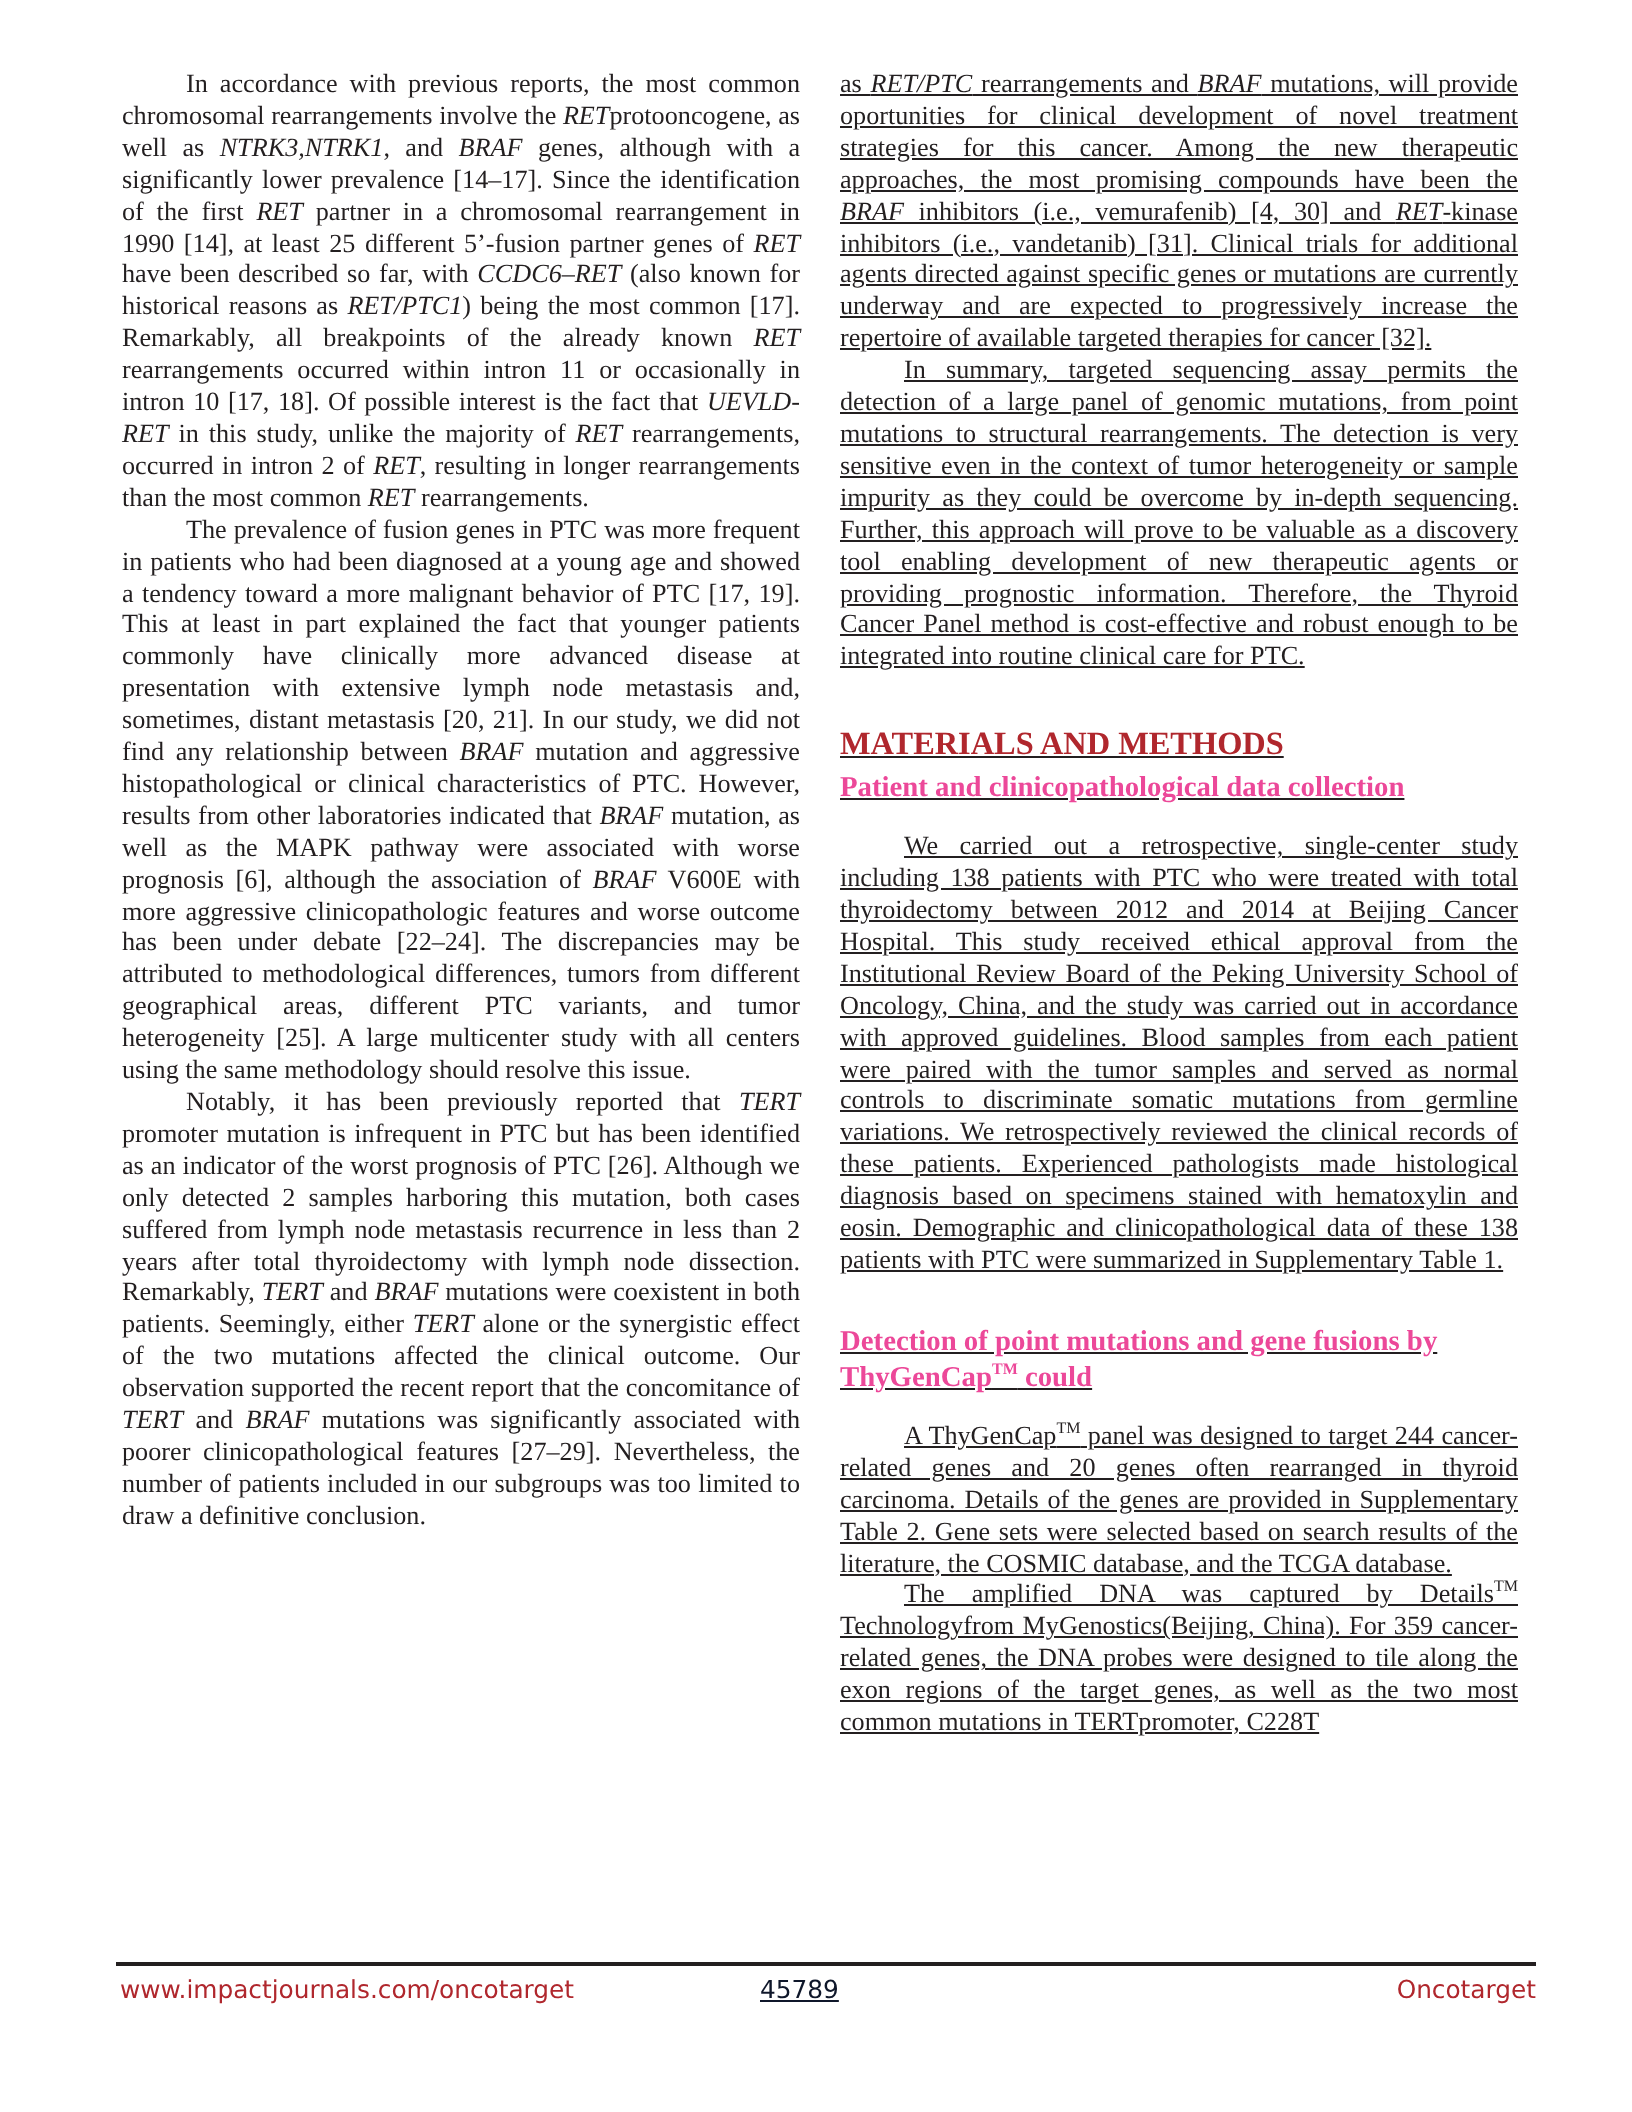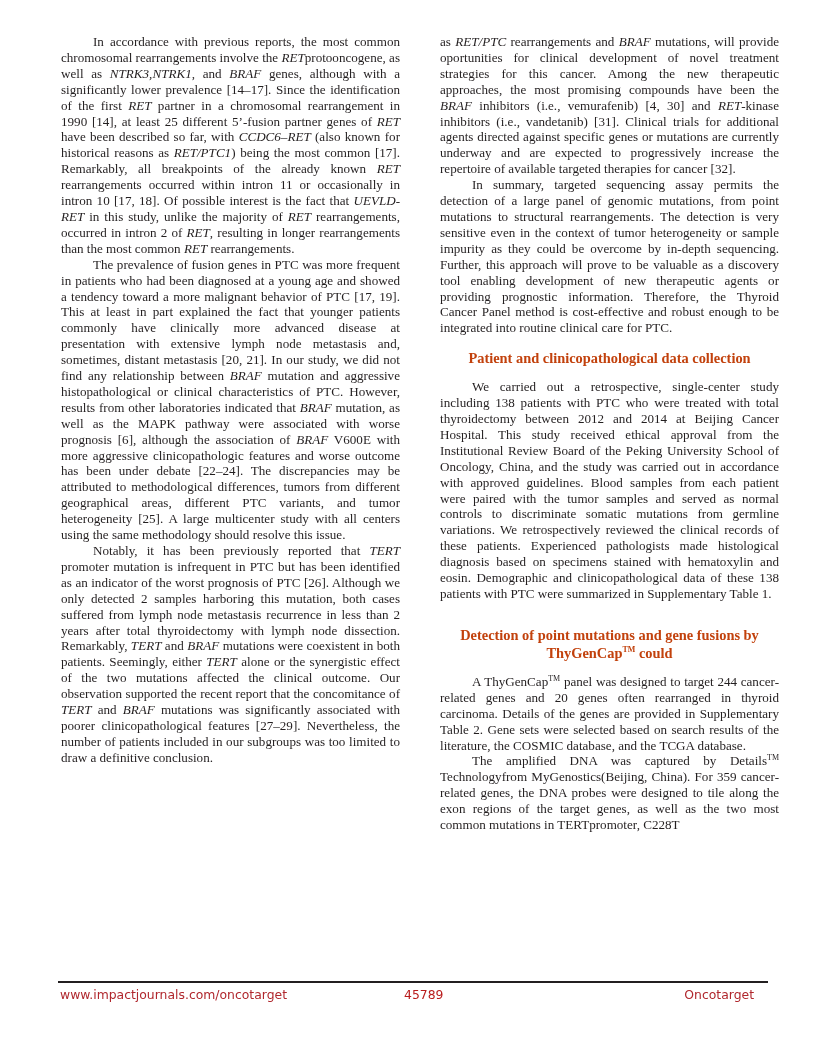--- a/index.html
+++ b/index.html
@@ -1,49 +1,50 @@
 <!DOCTYPE html>
 <html><head>
 <meta charset="utf-8">
 <style>
   html, body { margin: 0; padding: 0; background: #ffffff; }
   body { width: 816px; height: 1056px; position: relative; overflow: hidden;
          font-family: "Liberation Serif", "DejaVu Serif", serif; color: #231f20; }
   .col { position: absolute; top: 34px; width: 339px; font-size: 13.1px; line-height: 15.9px; }
   .col-left { left: 61px; }
-  .col-right { left: 440px; }
+  .col-right { left: 420px; text-decoration: underline; }
   .p { margin: 0; text-align: justify; hyphens: none; }
   .p.indent { text-indent: 32px; }
   .sec { margin: 26px 0 0 0; font-weight: bold; color: #b0272d; font-size: 16.2px; line-height: 20px; }
-  .sub { margin: 13px 0 12px 0; font-weight: bold; font-size: 14.4px; line-height: 18px; color: #c2410c; text-align: center; }
+  .sub { margin: 3px 0 12px 0; font-weight: bold; font-size: 14.4px; line-height: 18px; color: #ec4899; }
   .sub.two { margin-top: 24px; }
   i { font-style: italic; }
   sup { font-size: 8px; vertical-align: super; line-height: 0; }
   .footer-rule { position: absolute; left: 58px; top: 981px; width: 710px; height: 2px; background: #231f20; }
   .footer { position: absolute; top: 987px; font-family: "DejaVu Sans", "Liberation Sans", sans-serif; font-size: 12.4px; }
   .footer-url { left: 60px; color: #b0272d; text-align: center; }
-  .footer-page { left: 404px; color: #b91c1c; }
-  .footer-journal { right: 62px; color: #b0272d; }
+  .footer-page { left: 380px; color: #0f172a; text-decoration: underline; }
+  .footer-journal { right: 48px; color: #b0272d; }
 </style>
 </head>
 <body>
 
 <div class="col col-left">
   <div id="left-paras">
       <p class="p indent"><span>In accordance with previous reports, the most common chromosomal rearrangements involve the </span><i>RET</i><span>protooncogene, as well as </span><i>NTRK3,NTRK1</i><span>, and </span><i>BRAF</i><span> genes, although with a significantly lower prevalence [14–17]. Since the identification of the first </span><i>RET</i><span> partner in a chromosomal rearrangement in 1990 [14], at least 25 different 5’-fusion partner genes of </span><i>RET</i><span> have been described so far, with </span><i>CCDC6–RET</i><span> (also known for historical reasons as </span><i>RET/PTC1</i><span>) being the most common [17]. Remarkably, all breakpoints of the already known </span><i>RET</i><span> rearrangements occurred within intron 11 or occasionally in intron 10 [17, 18]. Of possible interest is the fact that </span><i>UEVLD-RET</i><span> in this study, unlike the majority of </span><i>RET</i><span> rearrangements, occurred in intron 2 of </span><i>RET</i><span>, resulting in longer rearrangements than the most common </span><i>RET</i><span> rearrangements.</span></p>
       <p class="p indent"><span>The prevalence of fusion genes in PTC was more frequent in patients who had been diagnosed at a young age and showed a tendency toward a more malignant behavior of PTC [17, 19]. This at least in part explained the fact that younger patients commonly have clinically more advanced disease at presentation with extensive lymph node metastasis and, sometimes, distant metastasis [20, 21]. In our study, we did not find any relationship between </span><i>BRAF</i><span> mutation and aggressive histopathological or clinical characteristics of PTC. However, results from other laboratories indicated that </span><i>BRAF</i><span> mutation, as well as the MAPK pathway were associated with worse prognosis [6], although the association of </span><i>BRAF</i><span> V600E with more aggressive clinicopathologic features and worse outcome has been under debate [22–24]. The discrepancies may be attributed to methodological differences, tumors from different geographical areas, different PTC variants, and tumor heterogeneity [25]. A large multicenter study with all centers using the same methodology should resolve this issue.</span></p>
       <p class="p indent"><span>Notably, it has been previously reported that </span><i>TERT</i><span> promoter mutation is infrequent in PTC but has been identified as an indicator of the worst prognosis of PTC [26]. Although we only detected 2 samples harboring this mutation, both cases suffered from lymph node metastasis recurrence in less than 2 years after total thyroidectomy with lymph node dissection. Remarkably, </span><i>TERT</i><span> and </span><i>BRAF</i><span> mutations were coexistent in both patients. Seemingly, either </span><i>TERT</i><span> alone or the synergistic effect of the two mutations affected the clinical outcome. Our observation supported the recent report that the concomitance of </span><i>TERT</i><span> and </span><i>BRAF</i><span> mutations was significantly associated with poorer clinicopathological features [27–29]. Nevertheless, the number of patients included in our subgroups was too limited to draw a definitive conclusion.</span></p>
     </div>
 </div>
 
 <div class="col col-right">
   <div id="right-intro">
       <p class="p"><span>as </span><i>RET/PTC</i><span> rearrangements and </span><i>BRAF</i><span> mutations, will provide oportunities for clinical development of novel treatment strategies for this cancer. Among the new therapeutic approaches, the most promising compounds have been the </span><i>BRAF</i><span> inhibitors (i.e., vemurafenib) [4, 30] and </span><i>RET</i><span>-kinase inhibitors (i.e., vandetanib) [31]. Clinical trials for additional agents directed against specific genes or mutations are currently underway and are expected to progressively increase the repertoire of available targeted therapies for cancer [32].</span></p>
       <p class="p indent"><span>In summary, targeted sequencing assay permits the detection of a large panel of genomic mutations, from point mutations to structural rearrangements. The detection is very sensitive even in the context of tumor heterogeneity or sample impurity as they could be overcome by in-depth sequencing. Further, this approach will prove to be valuable as a discovery tool enabling development of new therapeutic agents or providing prognostic information. Therefore, the Thyroid Cancer Panel method is cost-effective and robust enough to be integrated into routine clinical care for PTC.</span></p>
     </div>
+  <h2 class="sec">MATERIALS AND METHODS</h2>
   <h3 class="sub">Patient and clinicopathological data collection</h3>
   <div id="right-sub1">
       <p class="p indent"><span>We carried out a retrospective, single-center study including 138 patients with PTC who were treated with total thyroidectomy between 2012 and 2014 at Beijing Cancer Hospital. This study received ethical approval from the Institutional Review Board of the Peking University School of Oncology, China, and the study was carried out in accordance with approved guidelines. Blood samples from each patient were paired with the tumor samples and served as normal controls to discriminate somatic mutations from germline variations. We retrospectively reviewed the clinical records of these patients. Experienced pathologists made histological diagnosis based on specimens stained with hematoxylin and eosin. Demographic and clinicopathological data of these 138 patients with PTC were summarized in Supplementary Table 1.</span></p>
     </div>
   <h3 class="sub two"><span>Detection of point mutations and gene fusions by ThyGenCap</span><sup>TM</sup><span> could</span></h3>
   <div id="right-sub2">
       <p class="p indent"><span>A ThyGenCap</span><sup>TM</sup><span> panel was designed to target 244 cancer-related genes and 20 genes often rearranged in thyroid carcinoma. Details of the genes are provided in Supplementary Table 2. Gene sets were selected based on search results of the literature, the COSMIC database, and the TCGA database.</span></p>
       <p class="p indent"><span>The amplified DNA was captured by Details</span><sup>TM</sup><span> Technologyfrom MyGenostics(Beijing, China). For 359 cancer-related genes, the DNA probes were designed to tile along the exon regions of the target genes, as well as the two most common mutations in TERTpromoter, C228T</span></p>
     </div>
 </div>

